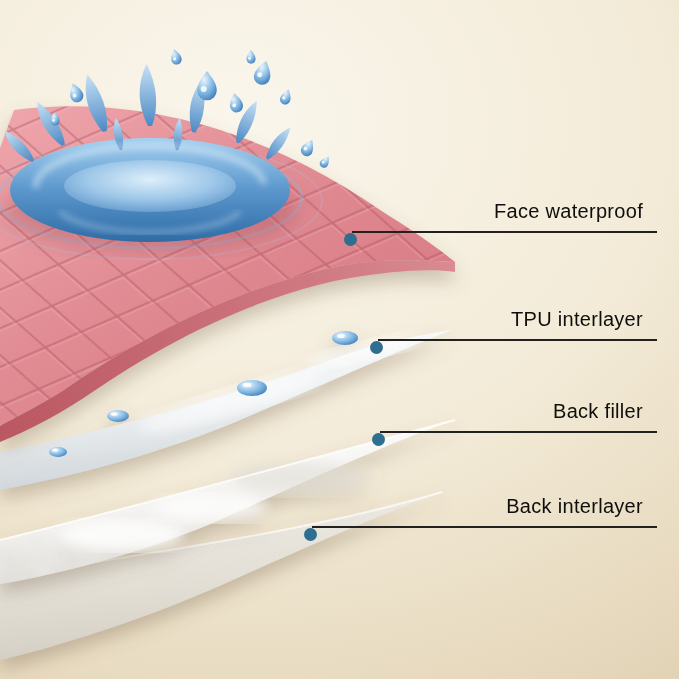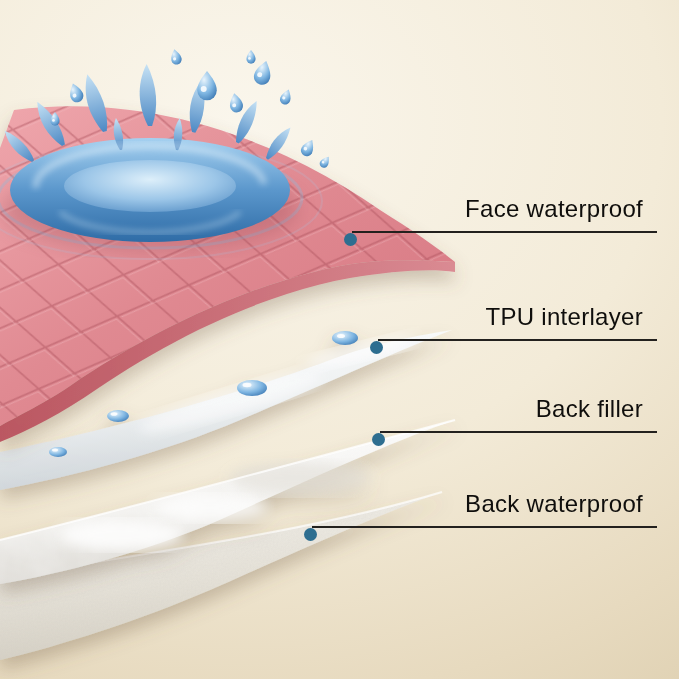--- a/index.html
+++ b/index.html
@@ -13,21 +13,21 @@
   .callout .line{
     position:absolute;left:0;top:0;width:100%;height:1.5px;
     background:#23211e;
   }
   .callout .dot{
     position:absolute;left:-8px;top:2px;width:13px;height:13px;border-radius:50%;
     background:#2e6e90;
   }
   .callout .txt{
     position:absolute;right:14px;bottom:8px;white-space:nowrap;
-    font-size:24px;font-weight:500;letter-spacing:.3px;color:#0f0e0c;
+    font-size:20px;font-weight:500;letter-spacing:.3px;color:#0f0e0c;
   }
   .c1{left:352px;top:231px;width:305px;}
   .c2{left:378px;top:339px;width:279px;}
   .c3{left:380px;top:431px;width:277px;}
   .c4{left:312px;top:526px;width:345px;}
 </style>
 </head>
 <body>
 
 <div class="stage">
@@ -198,18 +198,18 @@
     <span class="txt">TPU interlayer</span>
     <span class="line"></span>
     <span class="dot"></span>
   </div>
   <div class="callout c3">
     <span class="txt">Back filler</span>
     <span class="line"></span>
     <span class="dot"></span>
   </div>
   <div class="callout c4">
-    <span class="txt">Back waterproof</span>
+    <span class="txt">Back interlayer</span>
     <span class="line"></span>
     <span class="dot"></span>
   </div>
 
 </div>
 
 </body></html>

